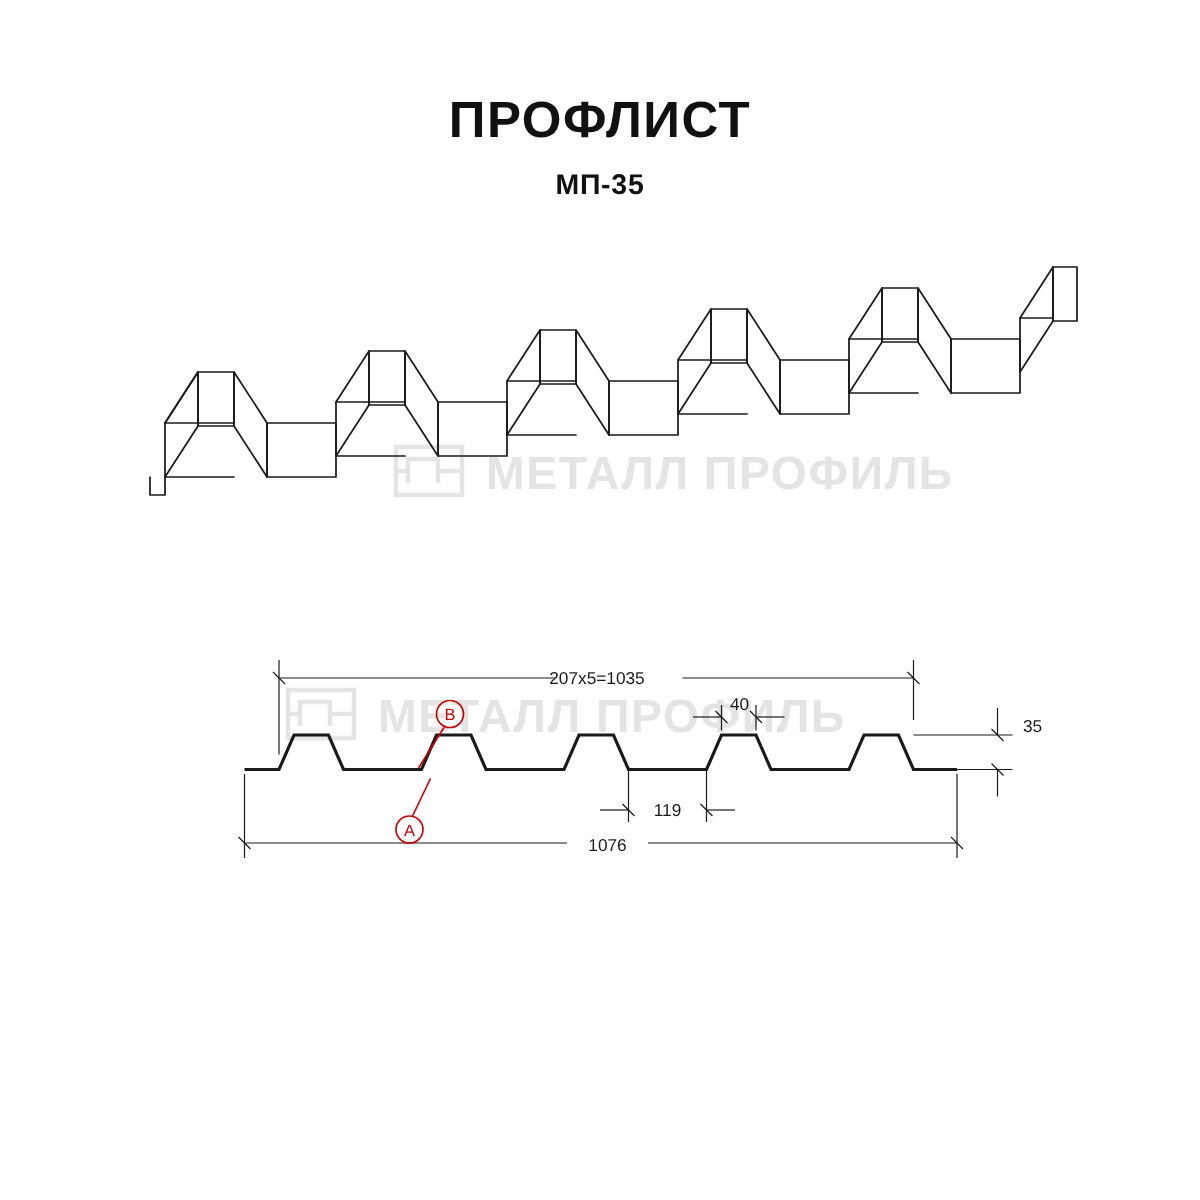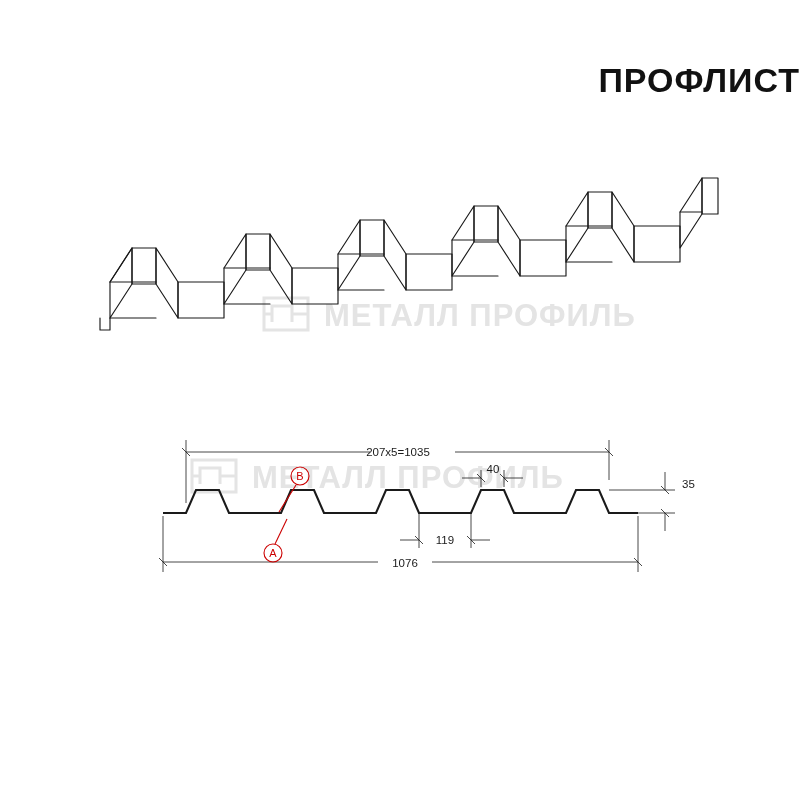--- a/index.html
+++ b/index.html
@@ -19,21 +19,21 @@
     position: absolute;
     left: 0; top: 0;
     width: 800px;
     height: 800px;
   }
   .title-block {
     position: absolute;
     left: 0;
     top: 62px;
     width: 800px;
-    text-align: right;
+    text-align: center;
   }
   .title {
     font-size: 34px;
     font-weight: bold;
     letter-spacing: 1px;
     color: #111111;
     line-height: 1.1;
     margin: 0;
   }
   .subtitle {
@@ -81,20 +81,21 @@
     stroke-width: 3;
   }
 </style>
 </head>
 <body>
 
 <div class="sheet">
 
   <div class="title-block">
     <div class="title">ПРОФЛИСТ</div>
+    <div class="subtitle">МП-35</div>
   </div>
 
   <div class="drawing-area">
     <svg width="800" height="800" viewBox="0 0 800 800" xmlns="http://www.w3.org/2000/svg">
 
       <g class="wm" opacity="1">
         <g transform="translate(262,290)">
 
           <g class="wm-shape" transform="translate(0,0)">
             <path d="M2,40 L2,8 L46,8 L46,40 L2,40 Z"></path>

